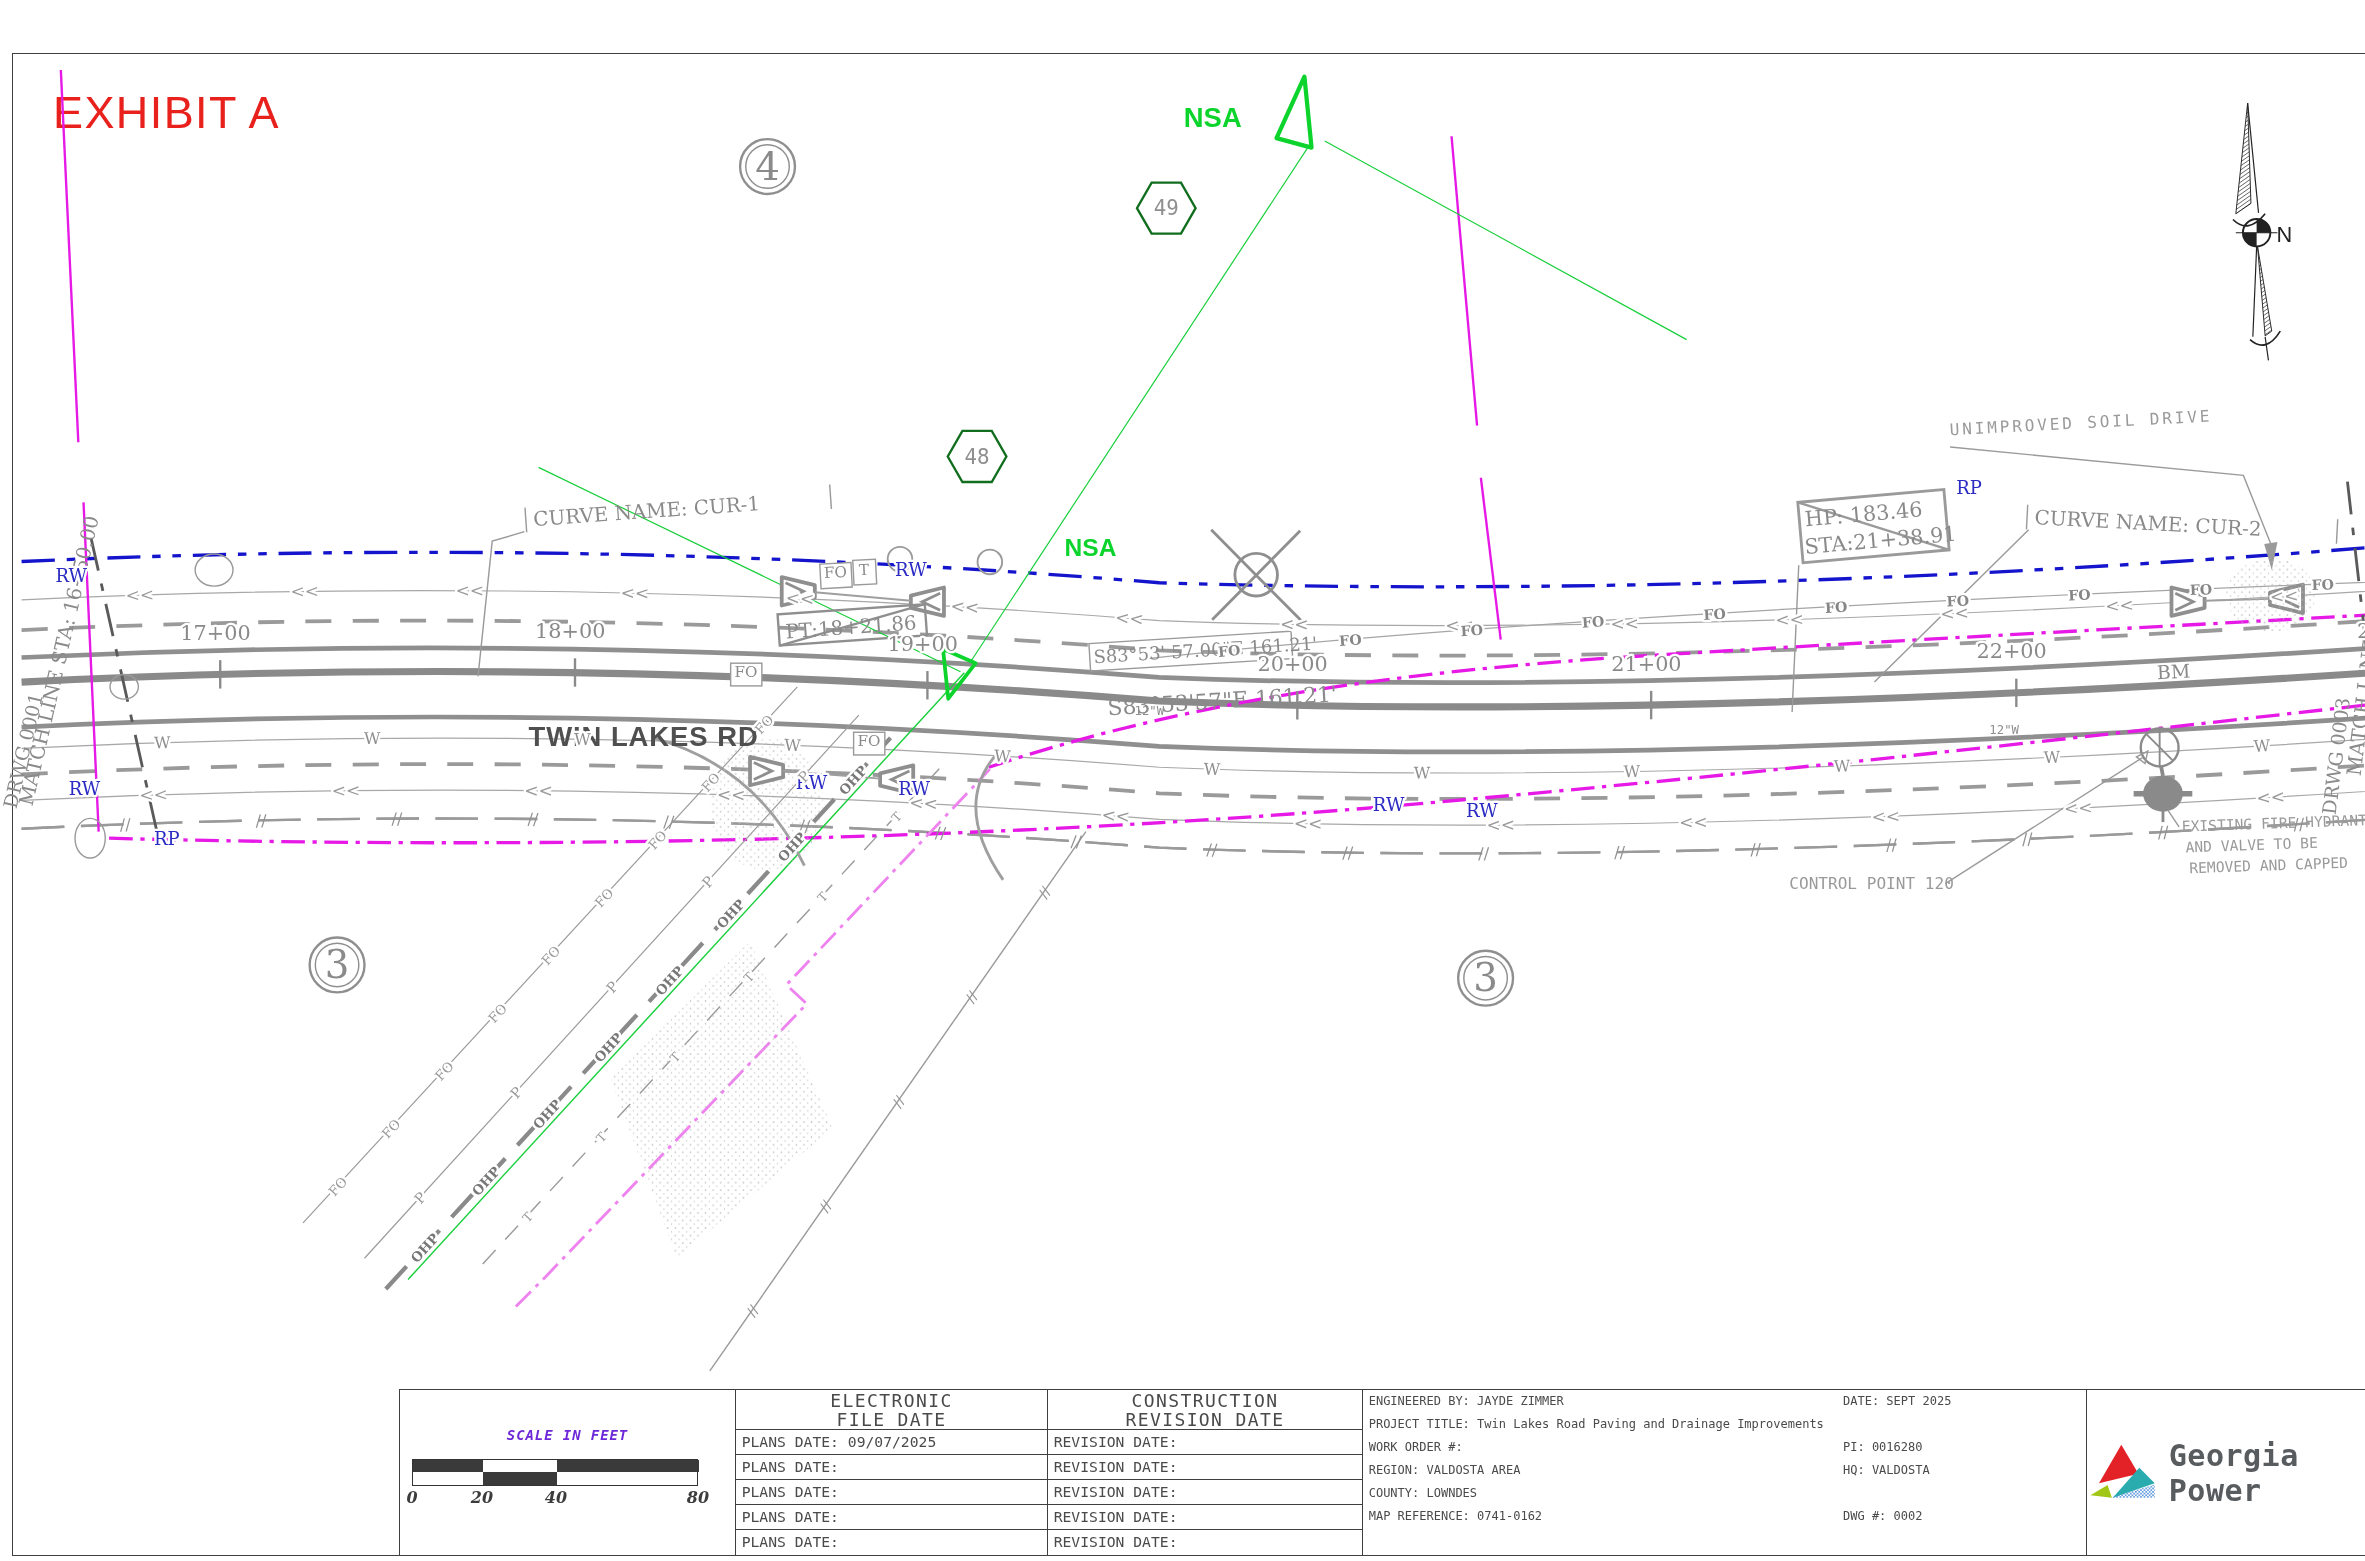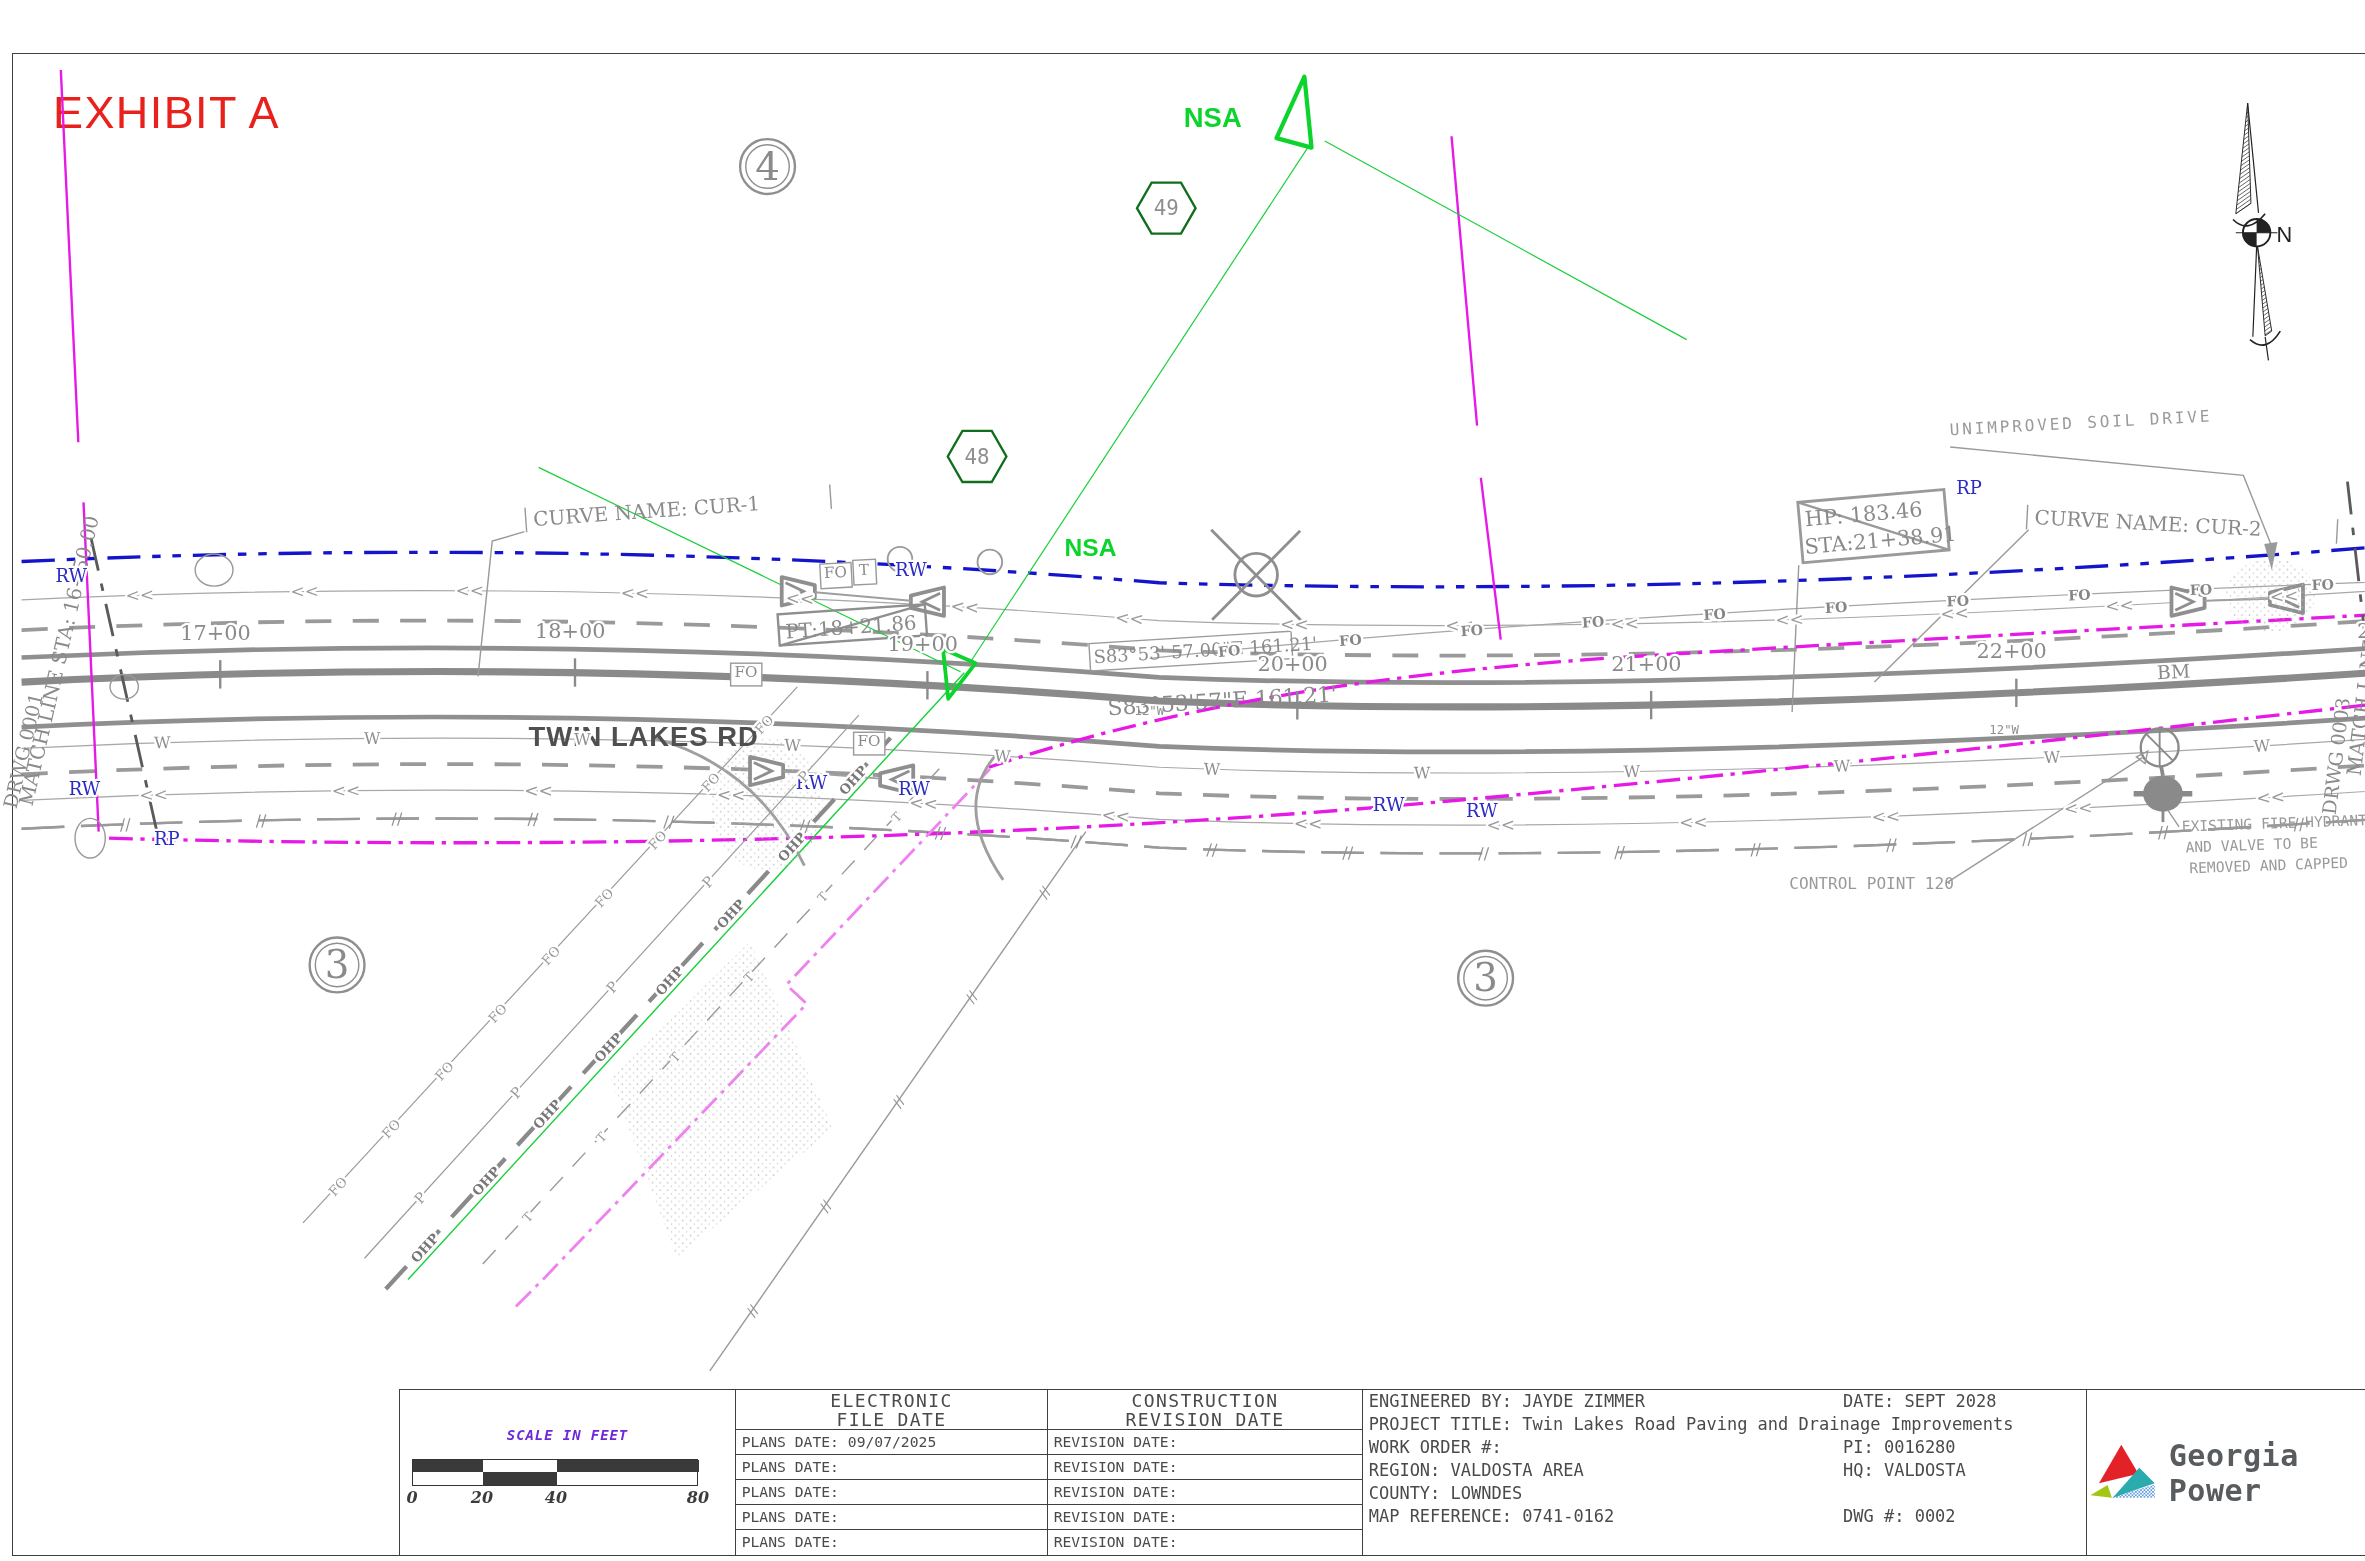--- a/index.html
+++ b/index.html
@@ -22,21 +22,21 @@
   .tb-scale{width:335px;}
   .tb-elec{width:312px;}
   .tb-cons{width:315px;}
   .tb-eng{width:724px;}
   .tb-gp{flex:1;display:flex;align-items:center;justify-content:center;gap:13.2px;}
   .tb-head{height:40px;border-bottom:1.4px solid #3f3f3f;text-align:center;
            font-size:18px;line-height:19.4px;letter-spacing:1.4px;padding-top:0.9px;box-sizing:border-box;}
   .tb-row{height:25px;line-height:24.6px;border-bottom:1.4px solid #3f3f3f;
           font-size:14.7px;padding-left:5.7px;box-sizing:border-box;white-space:nowrap;overflow:hidden;}
   .tb-row:last-child{border-bottom:none;}
-  .eng-row{position:relative;height:23px;line-height:23px;font-size:17px;
+  .eng-row{position:relative;height:23px;line-height:23px;font-size:12px;
            padding-left:5.7px;white-space:nowrap;}
   .eng-right{position:absolute;left:480px;top:0;}
   .gp-name{font-size:30px;font-weight:600;color:#595c5f;letter-spacing:0.5px;}
   
   .sb-title{position:absolute;left:0;top:37px;width:100%;text-align:center;
             font-size:14px;font-style:italic;font-weight:bold;letter-spacing:0.9px;color:#6d28d9;}
   .sb-bar{position:absolute;left:12px;top:69px;width:286px;height:27.4px;
           border:1.4px solid #333;box-sizing:border-box;}
   .sb-seg{position:absolute;height:12.3px;background:#3a3a3a;}
   .sb-num{position:absolute;top:98px;font-size:16px;font-style:italic;font-weight:bold;
@@ -436,21 +436,21 @@
       <div class="tb-row">REVISION DATE:</div>
       <div class="tb-row">REVISION DATE:</div>
       <div class="tb-row">REVISION DATE:</div>
       <div class="tb-row">REVISION DATE:</div>
       <div class="tb-row">REVISION DATE:</div>
     </div>
 
     <div class="tb-col tb-eng">
       <div class="eng-row">
         <span>ENGINEERED BY: JAYDE ZIMMER</span>
-        <span class="eng-right">DATE: SEPT 2028</span>
+        <span class="eng-right">DATE: SEPT 2025</span>
       </div>
       <div class="eng-row">PROJECT TITLE: Twin Lakes Road Paving and Drainage Improvements</div>
       <div class="eng-row">
         <span>WORK ORDER #:</span>
         <span class="eng-right">PI: 0016280</span>
       </div>
       <div class="eng-row">
         <span>REGION: VALDOSTA AREA</span>
         <span class="eng-right">HQ: VALDOSTA</span>
       </div>

